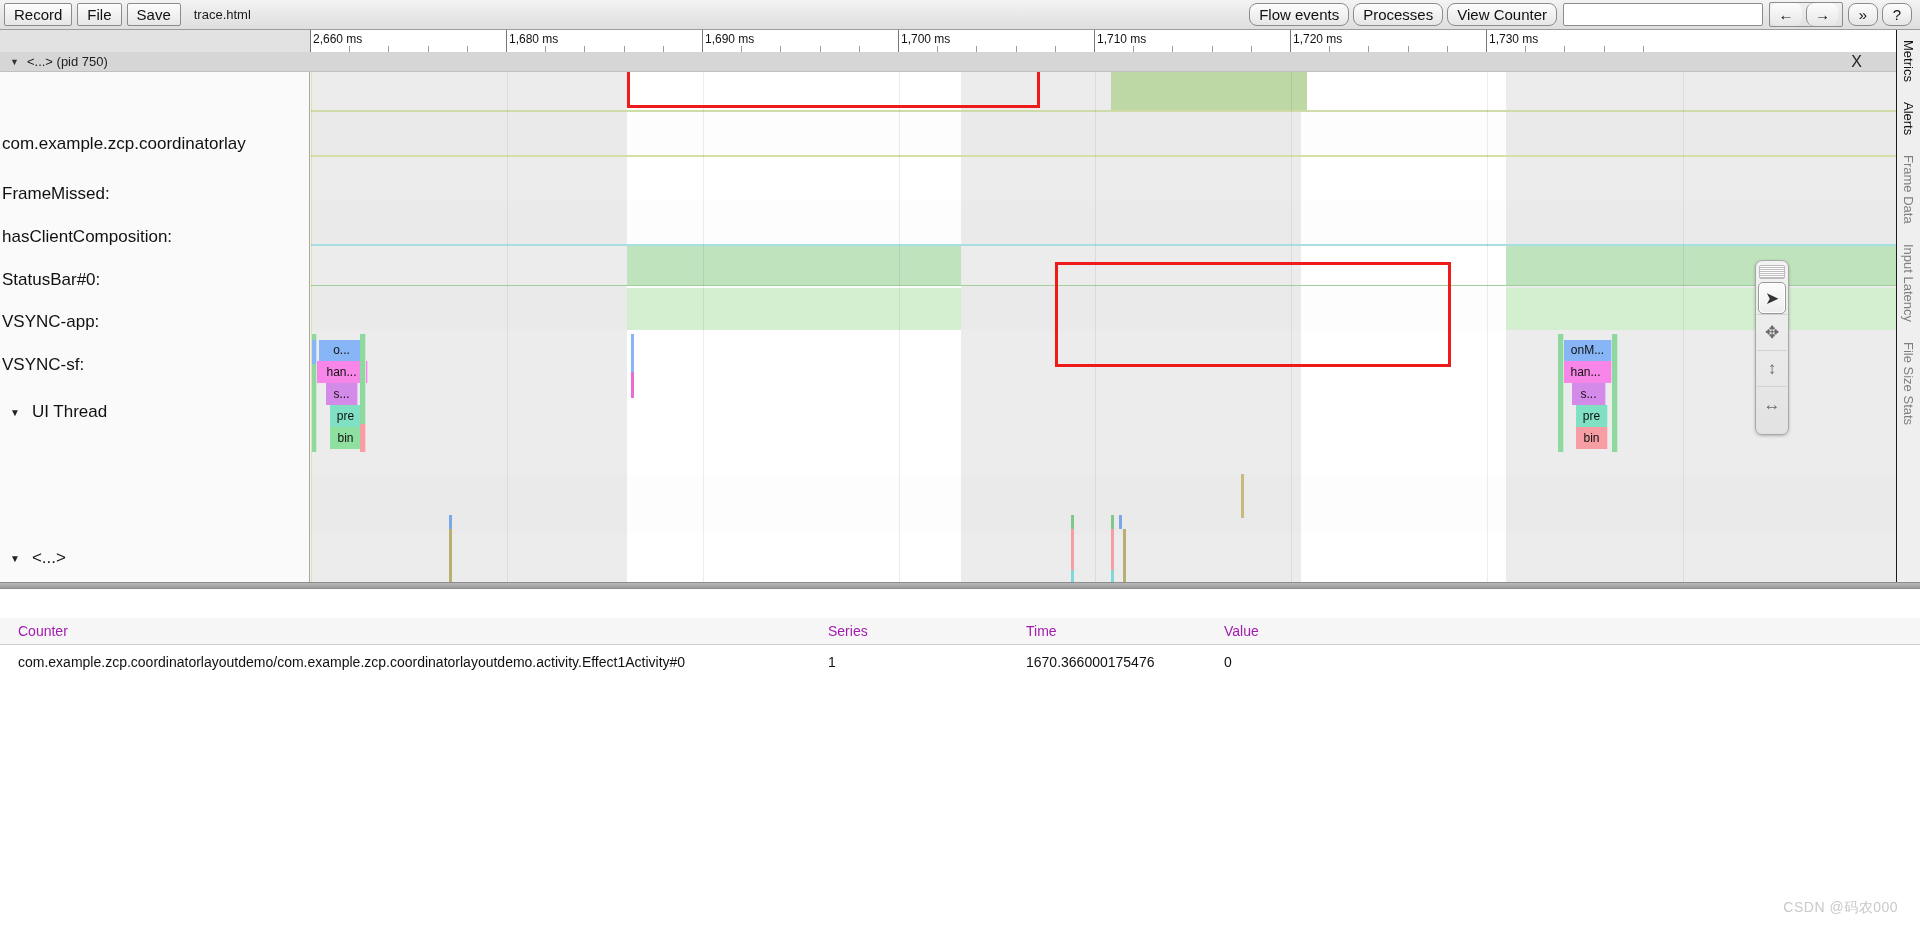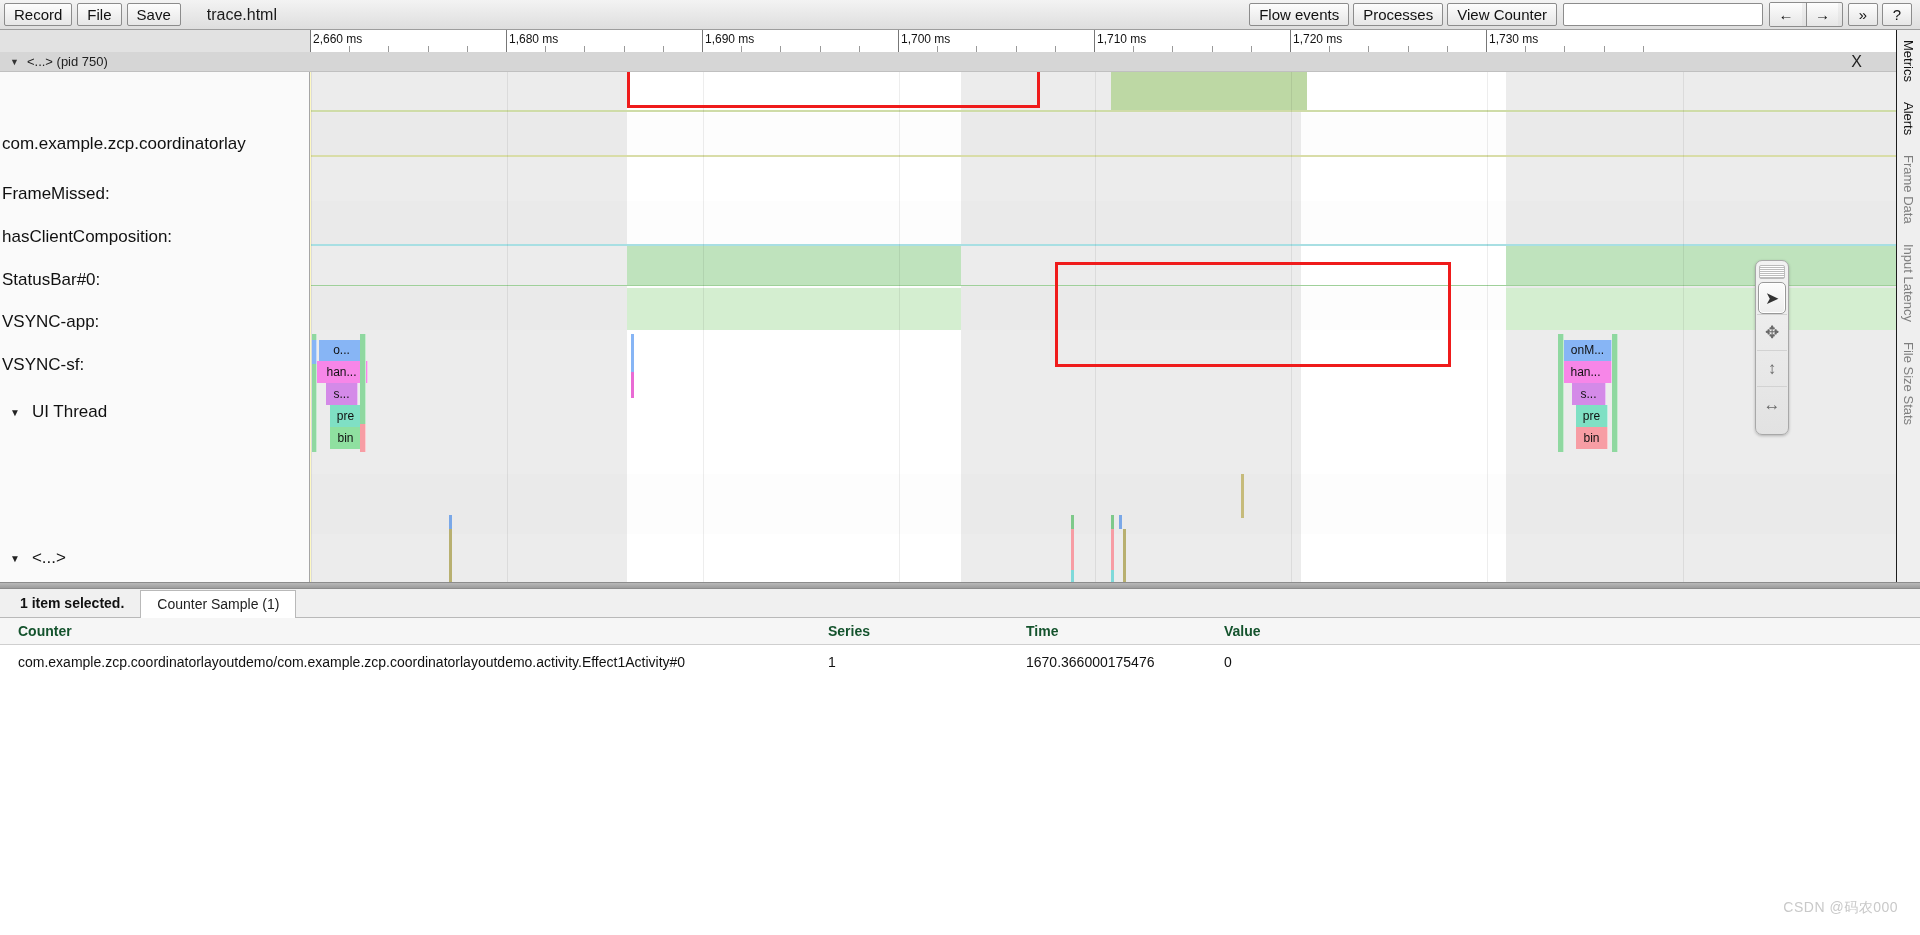--- a/index.html
+++ b/index.html
@@ -17,24 +17,24 @@
     border-bottom: 1px solid #9d9d9d;
     display: flex; align-items: center; padding: 0 4px; gap: 0;
   }
   .tb-btn {
     height: 23px; min-width: 30px; padding: 0 9px;
     background: linear-gradient(#fdfdfd, #e6e6e6);
     border: 1px solid #8c8c8c; border-radius: 2px;
     font-size: 15px; color: #111; line-height: 21px;
     margin-right: 5px; cursor: pointer; white-space: nowrap;
   }
-  #trace-name { font-size: 16px; color: #1a1a1a; margin-left: 21px; white-space: nowrap; }
+  #trace-name { font-size: 13px; color: #1a1a1a; margin-left: 8px; white-space: nowrap; }
   #tb-spacer { flex: 1 1 auto; }
   #tb-right { display: flex; align-items: center; gap: 0; }
-  #tb-right .tb-btn { margin-right: 4px; }
+  #tb-right .tb-btn { margin-right: 4px; border-radius: 8px; }
   #search-box {
     width: 200px; height: 23px; background: #fff;
     border: 1px solid #8c8c8c; border-radius: 2px;
     margin: 0 6px 0 2px; font-size: 13px; padding: 0 5px; color:#333;
   }
   .nav-grp { display: flex; border: 1px solid #8c8c8c; border-radius: 2px; overflow: hidden; margin-right: 5px; }
   .nav-grp .tb-btn { border: none; border-radius: 0; margin: 0; min-width: 32px; text-align: center; padding: 0; }
   .nav-grp .tb-btn + .tb-btn { border-left: 1px solid #8c8c8c; }
 
   
@@ -185,21 +185,21 @@
   .dtab {
     font-size: 14px; color: #222; padding: 5px 16px 6px;
     background: #ffffff; border: 1px solid #b9b9b9; border-bottom: none;
     margin-bottom: -1px; cursor: pointer;
   }
   #tbl-head {
     position: absolute; left: 0; top: 29px; width: 1920px; height: 27px;
     background: #f6f6f6; border-bottom: 1px solid #cfcfcf;
   }
   .th {
-    position: absolute; top: 5px; font-size: 14px; font-weight: bold; color: #14532d;
+    position: absolute; top: 5px; font-size: 14px; font-weight: normal; color: #a21caf;
   }
   .td {
     position: absolute; top: 65px; font-size: 14px; color: #111; white-space: nowrap;
   }
 
   
   #watermark {
     position: absolute; right: 22px; bottom: 18px;
     font-size: 14px; color: #c9c9c9; letter-spacing: 0.5px;
   }
@@ -379,24 +379,20 @@
     <div class="vtab strong">Metrics</div>
     <div class="vtab strong">Alerts</div>
     <div class="vtab">Frame Data</div>
     <div class="vtab">Input Latency</div>
     <div class="vtab">File Size Stats</div>
   </div>
 
 <div id="splitter"></div>
 
 <div id="detail">
-  <div id="detail-tabs">
-    <span id="sel-count">1 item selected.</span>
-    <div class="dtab">Counter Sample (1)</div>
-  </div>
   <div id="tbl-head">
       <div class="th" style="left: 18px;">Counter</div>
       <div class="th" style="left: 828px;">Series</div>
       <div class="th" style="left: 1026px;">Time</div>
       <div class="th" style="left: 1224px;">Value</div>
     </div>
   <div id="tbl-body">
       <div class="td" style="left: 18px; top: 65px;">com.example.zcp.coordinatorlayoutdemo/com.example.zcp.coordinatorlayoutdemo.activity.Effect1Activity#0</div>
       <div class="td" style="left: 828px; top: 65px;">1</div>
       <div class="td" style="left: 1026px; top: 65px;">1670.366000175476</div>

